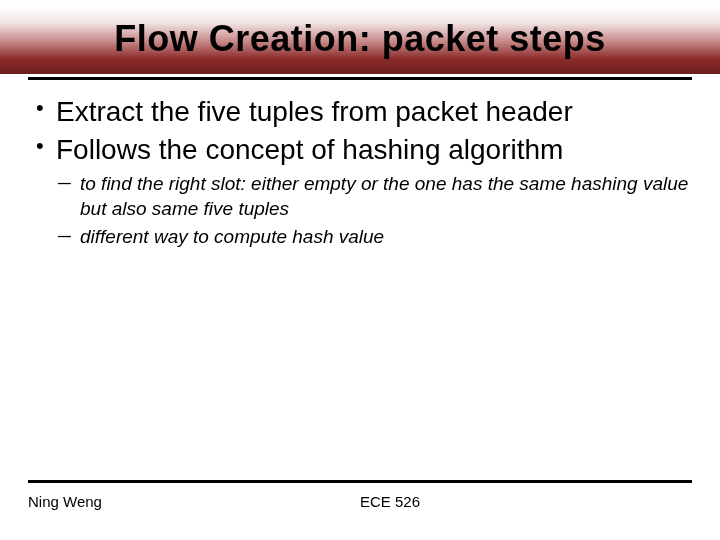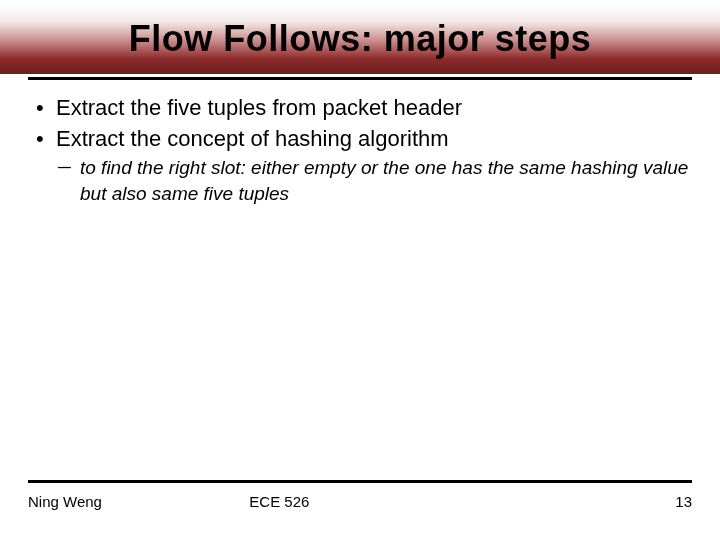--- a/index.html
+++ b/index.html
@@ -3,54 +3,54 @@
 <meta charset="utf-8">
 <style>
   * { margin: 0; padding: 0; box-sizing: border-box; }
   html, body { width: 720px; height: 540px; font-family: Arial, Helvetica, sans-serif; background: #fff; overflow: hidden; }
   .slide { width: 720px; height: 540px; position: relative; display: flex; flex-direction: column; }
   .header-band { width: 100%; background: linear-gradient(to bottom, #fff 0%, #fdfdfd 10%, #f3e7e7 30%, #c98c8c 55%, #8b2a2a 80%, #6b1d1d 100%); padding: 18px 0 14px 0; text-align: center; }
   .title { font-size: 36px; font-weight: bold; color: #000; letter-spacing: 0.5px; }
   .rule-top { height: 3px; background: #000; margin: 3px 28px 0 28px; }
   .content { padding: 14px 28px 0 28px; color: #000; }
   ul.main { list-style: none; }
-  ul.main > li { position: relative; padding-left: 28px; font-size: 22px; line-height: 1.3; margin-bottom: 2px; }
+  ul.main > li { position: relative; padding-left: 28px; font-size: 28px; line-height: 1.3; margin-bottom: 2px; }
   ul.main > li::before { content: "•"; position: absolute; left: 8px; top: 0; font-size: 22px; }
   ul.sub { list-style: none; margin-top: 2px; font-style: italic; }
   ul.sub > li { position: relative; padding-left: 52px; font-size: 19px; line-height: 1.35; margin-bottom: 2px; }
   ul.sub > li::before { content: "─"; position: absolute; left: 30px; top: 0; font-size: 18px; }
   .footer-wrap { position: absolute; bottom: 14px; left: 0; right: 0; padding: 16px 28px; }
   .rule-bottom { height: 3px; background: #000; margin-bottom: 10px; }
   .footer { display: flex; justify-content: space-between; align-items: center; font-size: 15px; color: #000; }
   .footer-left { flex: 1; text-align: left; }
   .footer-center { flex: 1; text-align: left; }
   .footer-right { flex: 1; text-align: right; }
 </style>
 </head>
 <body>
 
 <div class="slide">
 
   <div class="header-band">
-    <div class="title">Flow Follows: major steps</div>
+    <div class="title">Flow Creation: packet steps</div>
   </div>
   <div class="rule-top"></div>
 
   <div class="content">
     <ul class="main">
       <li>Extract the five tuples from packet header</li>
-      <li>Extract the concept of hashing algorithm</li>
+      <li>Follows the concept of hashing algorithm</li>
     </ul>
     <ul class="sub">
       <li>to find the right slot: either empty or the one has the same hashing value but also same five tuples</li>
+      <li>different way to compute hash value</li>
     </ul>
   </div>
 
   <div class="footer-wrap">
     <div class="rule-bottom"></div>
     <div class="footer">
       <div class="footer-left">Ning Weng</div>
       <div class="footer-center">ECE 526</div>
-      <div class="footer-right">13</div>
     </div>
   </div>
 
 </div>
 
 </body></html>

